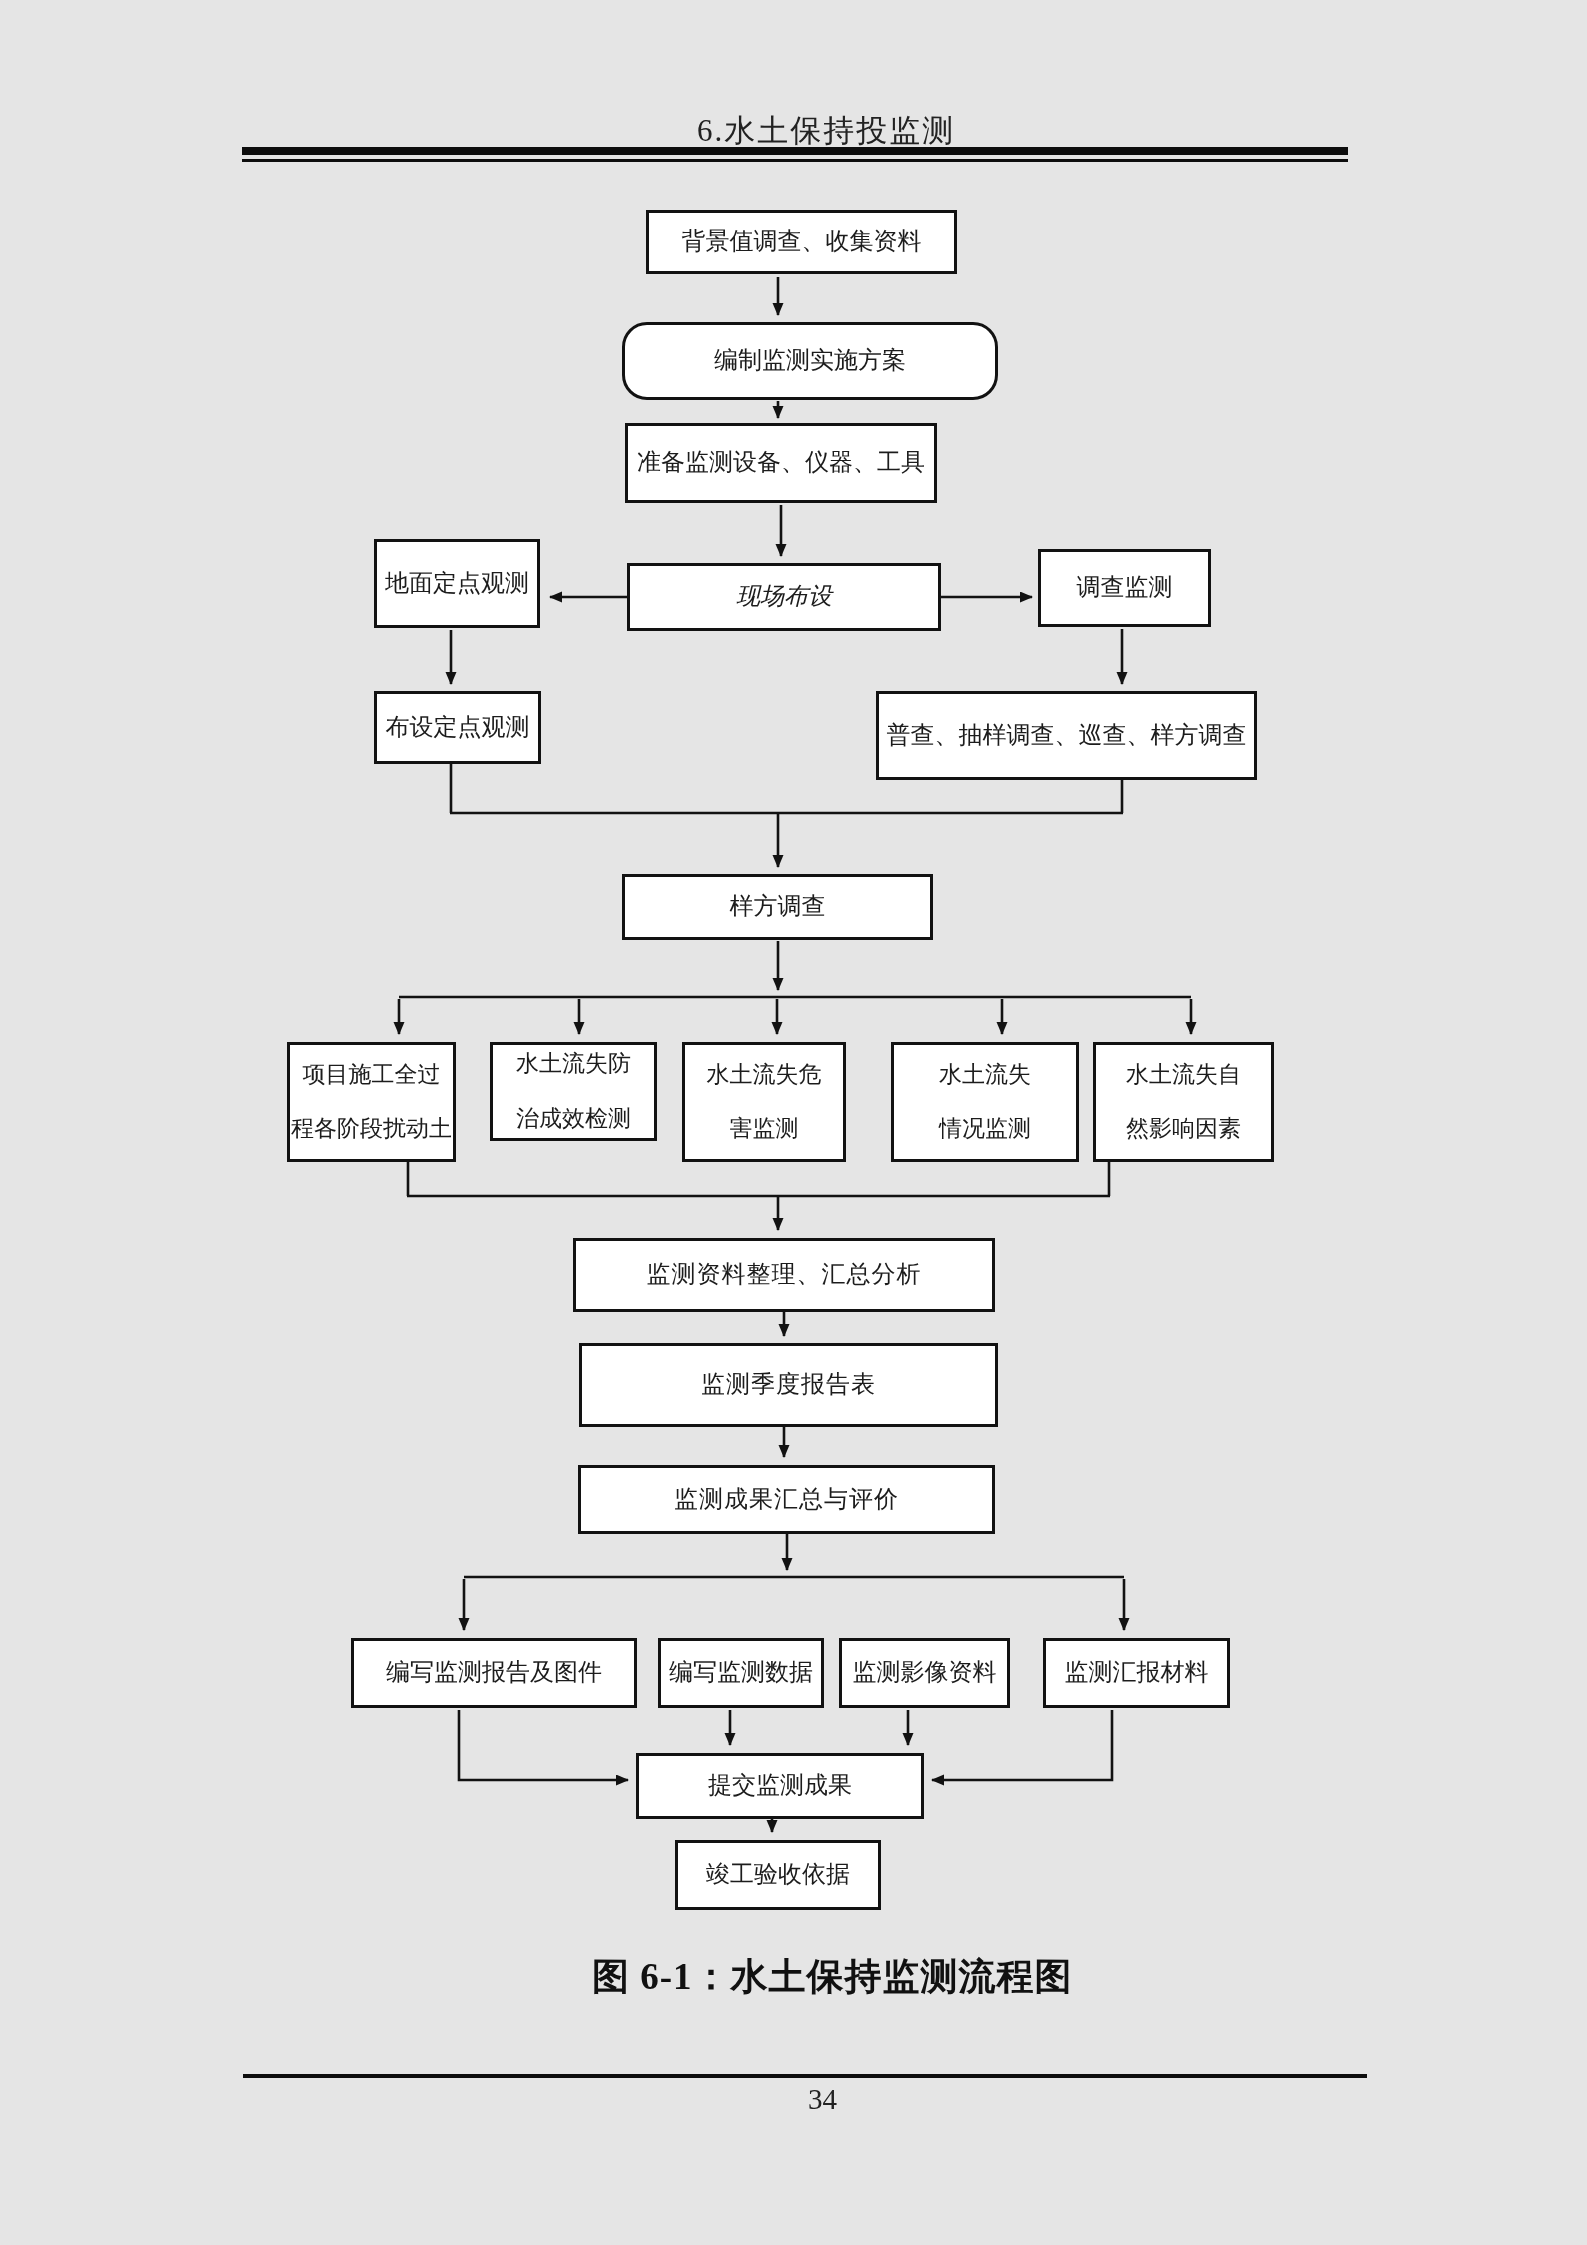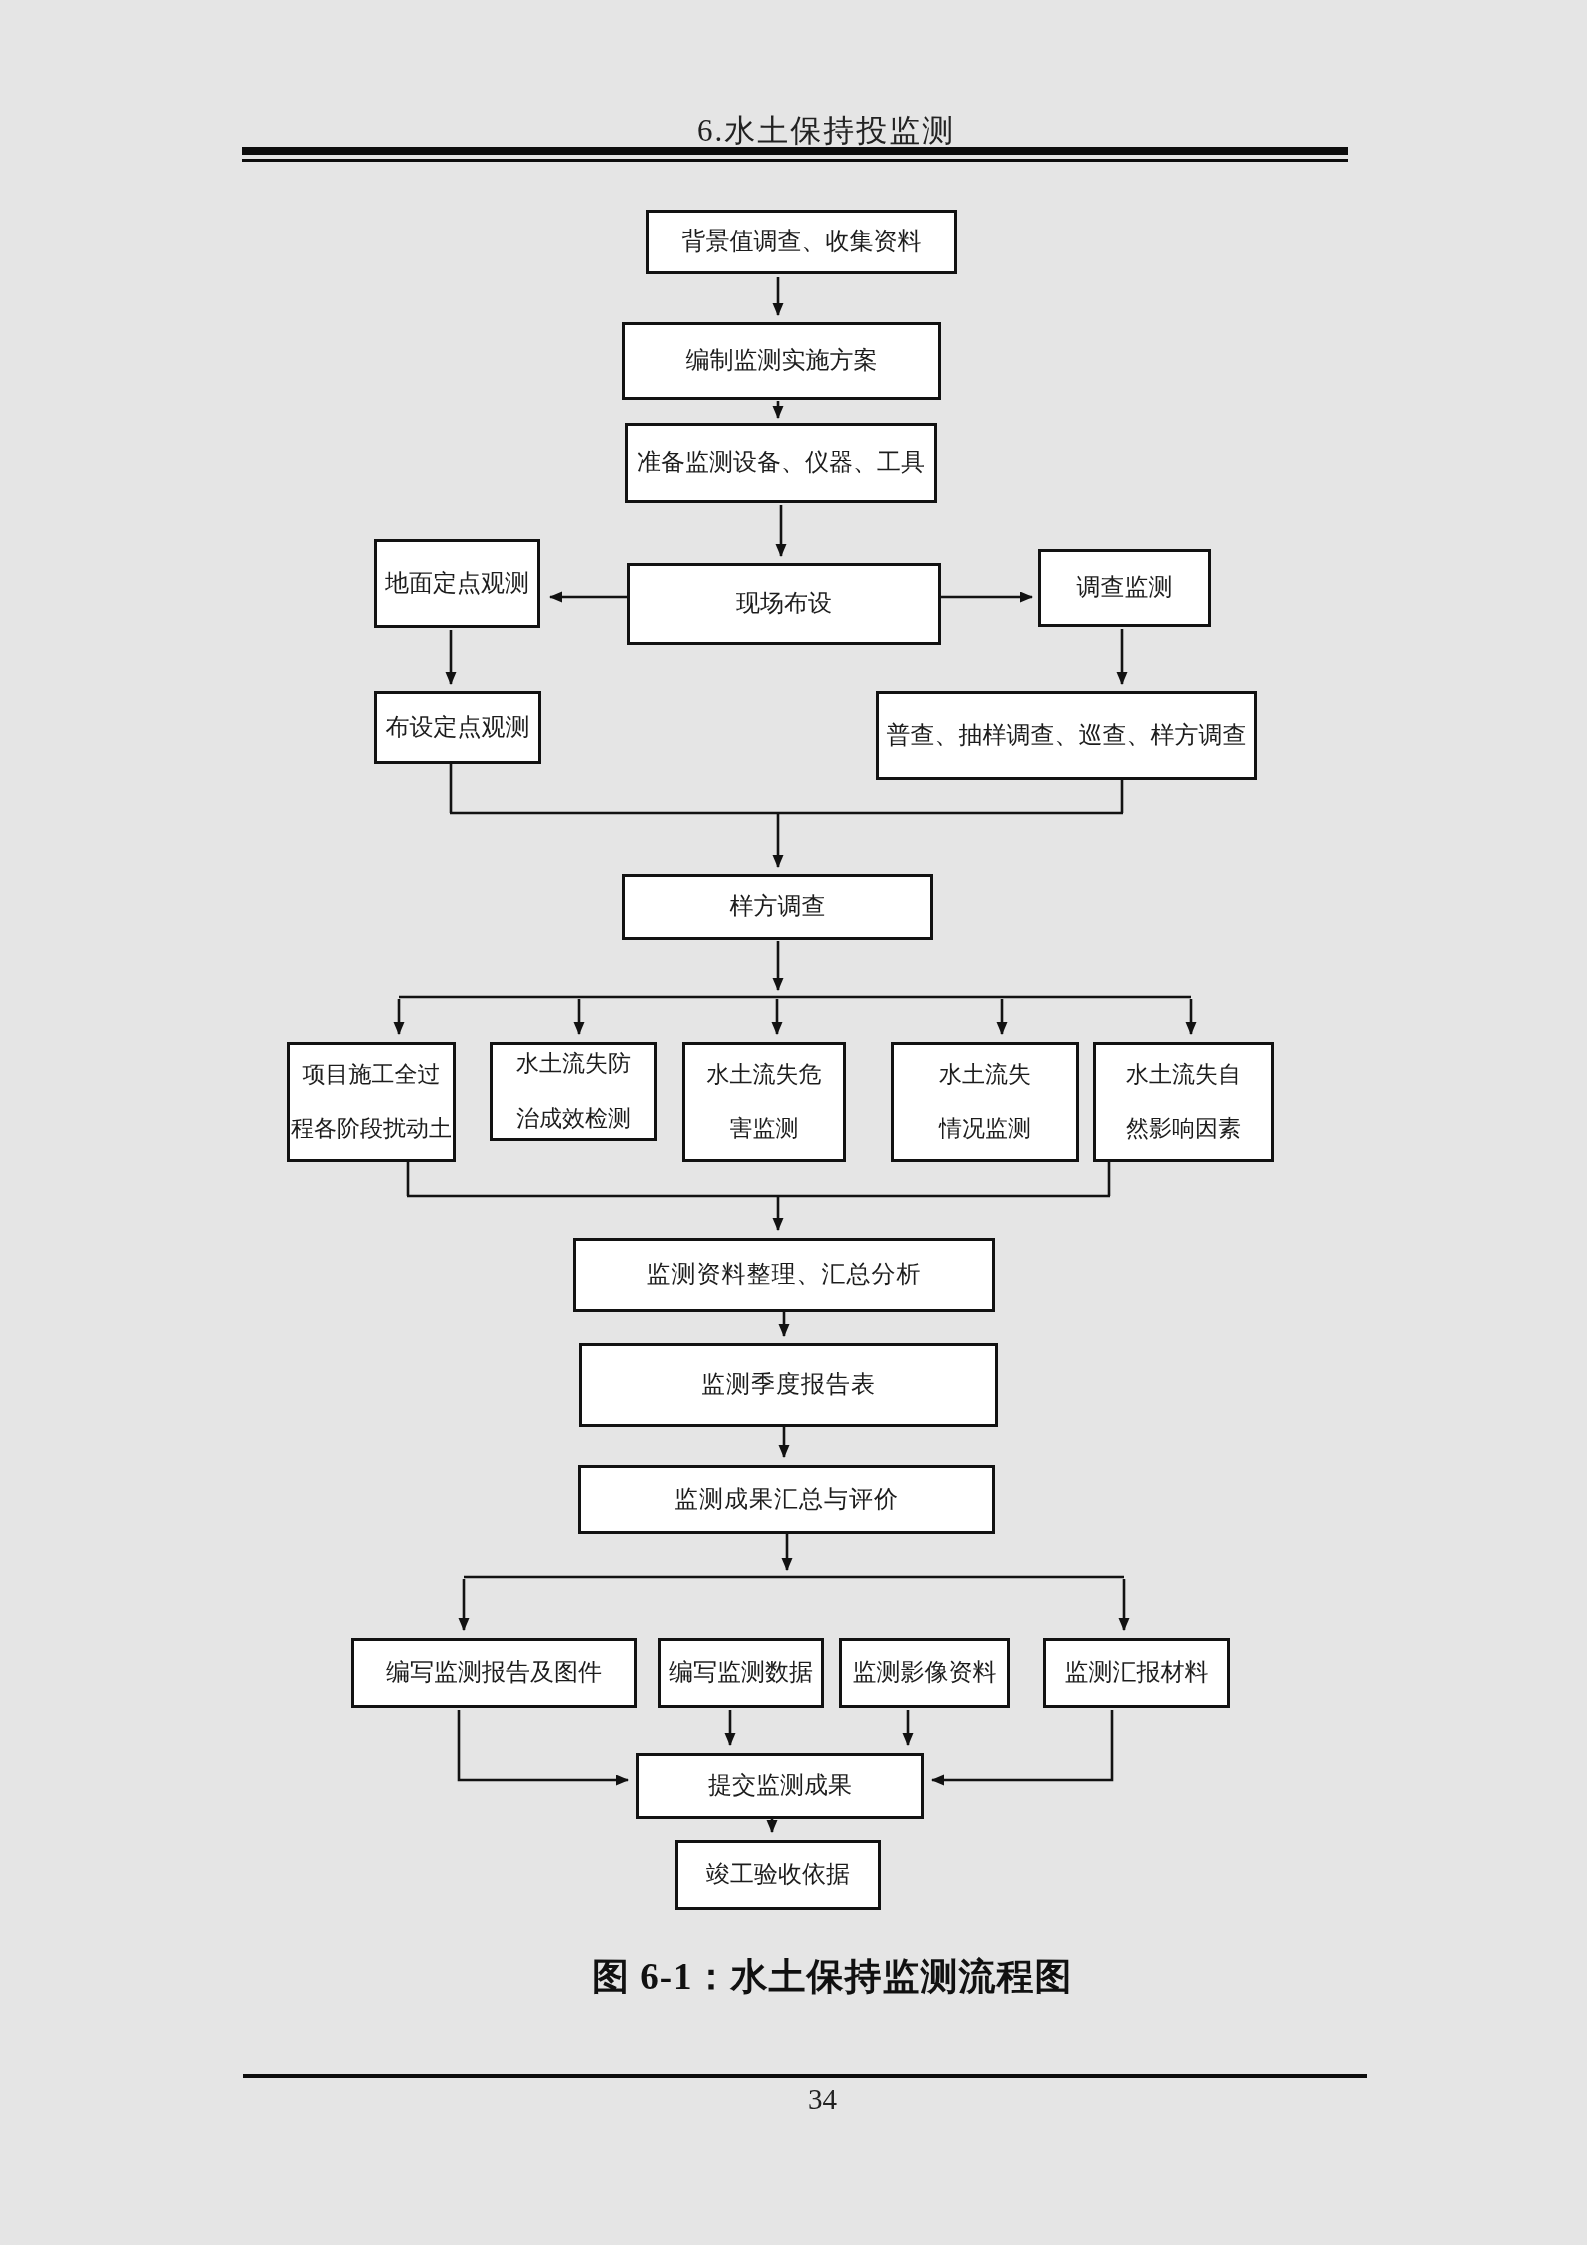--- a/index.html
+++ b/index.html
@@ -138,27 +138,27 @@
       <path d="M730 1710 L730 1745" marker-end="url(#arw)"></path>
       <path d="M908 1710 L908 1745" marker-end="url(#arw)"></path>
 
       <path d="M772 1819 L772 1832" marker-end="url(#arw)"></path>
     </g>
   </svg>
 
   <div class="node" style="left:622px; top:210px; width:311px; height:64px;margin-left:24px;">
       <span>背景值调查、收集资料</span>
     </div>
-  <div class="node" style="left:622px; top:322px; width:319px; height:78px;">
+  <div class="node" style="left:622px; top:322px; width:376px; height:78px;border-radius:25px;">
       <span>编制监测实施方案</span>
     </div>
   <div class="node" style="left:625px; top:423px; width:312px; height:80px;">
       <span>准备监测设备、仪器、工具</span>
     </div>
-  <div class="node" style="left:627px; top:563px; width:314px; height:82px;">
+  <div class="node" style="left:627px; top:563px; width:314px; height:68px;font-style:italic;">
       <span>现场布设</span>
     </div>
   <div class="node" style="left:374px; top:539px; width:166px; height:89px;">
       <span>地面定点观测</span>
     </div>
   <div class="node" style="left:1038px; top:549px; width:173px; height:78px;text-align:center;">
       <span>调查监测</span>
     </div>
   <div class="node" style="left:374px; top:691px; width:167px; height:73px;">
       <span>布设定点观测</span>

